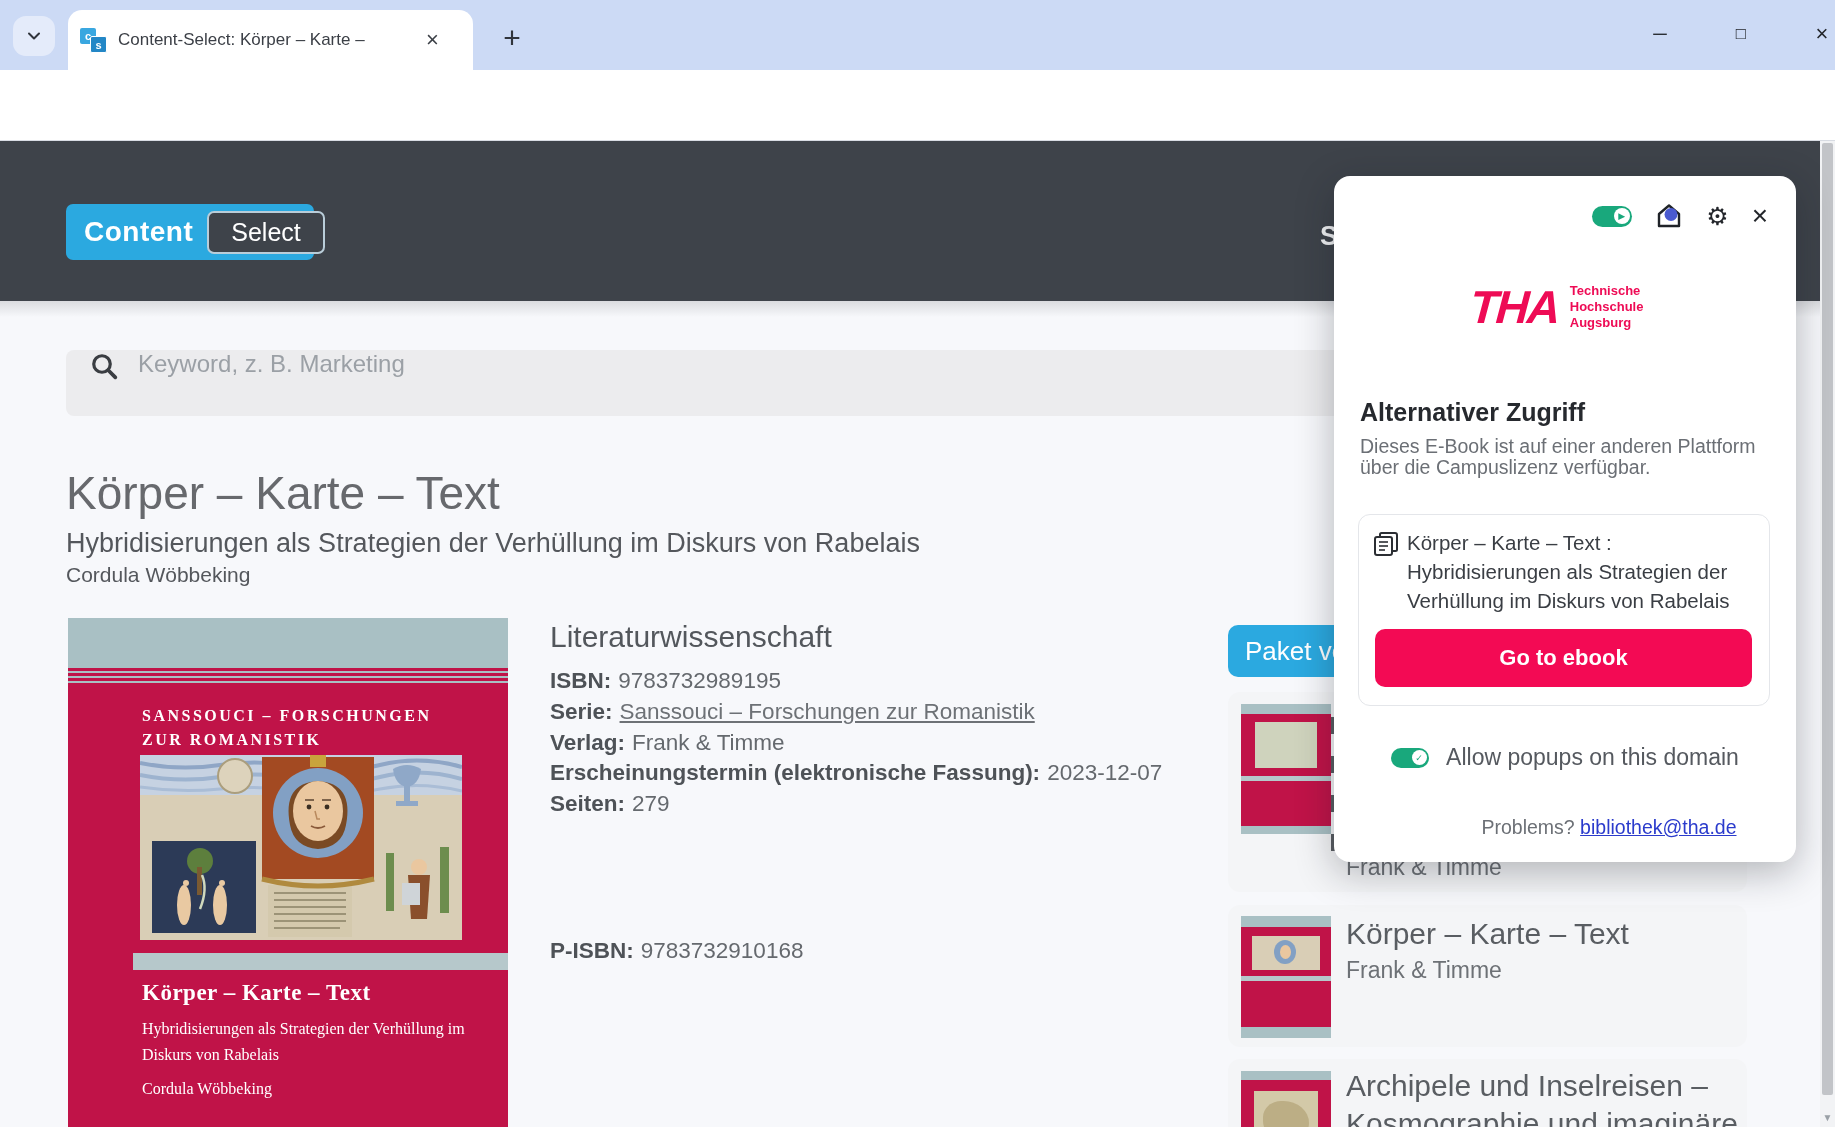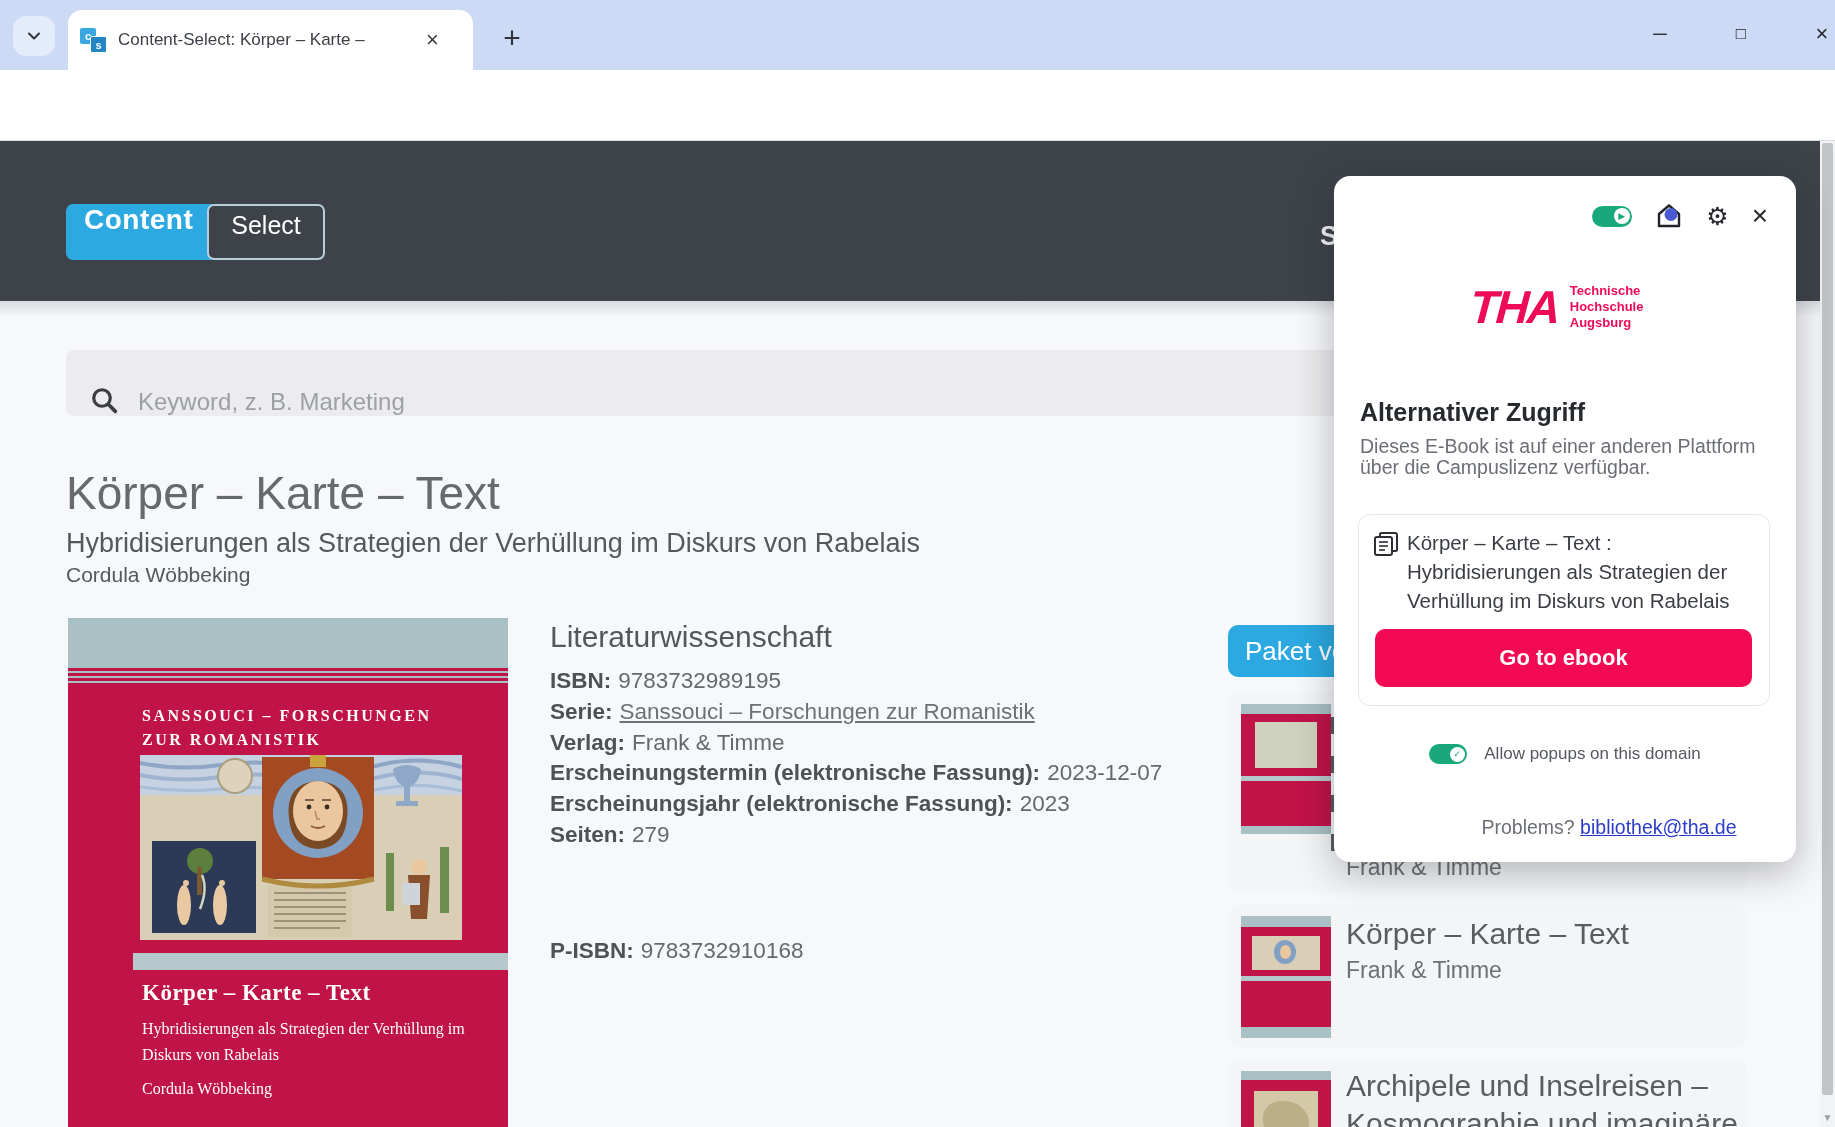--- a/index.html
+++ b/index.html
@@ -44,28 +44,28 @@
   .avatar{left:1684px;top:92px;width:38px;height:38px;border-radius:50%;background:#c9ddfb;
     display:flex;align-items:center;justify-content:center;}
   .kebab{left:1744px;top:90px;width:32px;height:42px;display:flex;align-items:center;
     justify-content:center;font-size:24px;color:#3c4043;}
 
   
   .site-header{left:0;top:141px;width:1835px;height:160px;background:#3e434a;}
   .header-shadow{left:0;top:301px;width:1835px;height:16px;
     background:linear-gradient(180deg,rgba(40,44,52,.14),rgba(40,44,52,0));}
   .cs-logo{left:66px;top:204px;width:248px;height:56px;background:#2ba9e0;border-radius:7px;
-    display:flex;padding:0 6px 0 18px;box-sizing:border-box;}
+    display:flex;align-items:center;padding:0 6px 0 18px;box-sizing:border-box;}
   .cs-content{color:#fff;font-weight:bold;font-size:28px;letter-spacing:.5px;}
   .cs-select-box{margin-left:14px;background:#3e434a;border:2px solid #b9cdd9;border-radius:7px;
     padding:5px 22px;color:#fff;font-size:25px;}
   .partial-nav{left:1320px;top:221px;color:#f2f3f5;font-size:27px;font-weight:600;}
 
   .searchbar{left:66px;top:350px;width:1702px;height:66px;background:#ececee;border-radius:8px;
-    display:flex;align-items:flex-end;padding:0 22px;box-sizing:border-box;}
+    display:flex;align-items:flex-start;padding:0 22px;box-sizing:border-box;}
   .search-ph{margin-left:18px;font-size:24px;color:#9ba0a6;}
 
   .page-title{left:66px;top:466px;font-size:46px;color:#67696d;font-weight:400;}
   .page-subtitle{left:66px;top:528px;font-size:27px;color:#54575c;}
   .page-author{left:66px;top:563px;font-size:21px;color:#54575c;}
 
   
   .cover{left:68px;top:618px;width:440px;height:509px;overflow:hidden;background:#c01348;}
   .cover-top{position:absolute;left:0;top:0;width:440px;height:50px;background:#a9c0c4;}
   .cover-stripes{position:absolute;left:0;top:50px;width:440px;height:18px;
@@ -134,21 +134,21 @@
   .pp-card{position:absolute;left:24px;top:338px;width:412px;height:192px;
     border:1.5px solid #e4e6ea;border-radius:12px;box-sizing:border-box;}
   .pp-card-title{position:absolute;left:48px;top:13px;width:344px;font-size:20.5px;
     line-height:29px;color:#3a3e44;}
   .pp-book-icon{position:absolute;left:14px;top:16px;}
   .go-btn{position:absolute;left:16px;top:114px;width:377px;height:58px;background:#f30a54;
     border-radius:10px;color:#fff;font-size:22px;font-weight:bold;display:flex;
     align-items:center;justify-content:center;}
   .allow-row{position:absolute;left:0;top:568px;width:462px;display:flex;align-items:center;
     justify-content:center;gap:17px;}
-  .allow-label{font-size:17px;color:#55595f;}
+  .allow-label{font-size:23px;color:#55595f;}
   .problems{position:absolute;left:0;top:640px;width:550px;text-align:center;
     font-size:19.5px;color:#6c7076;}
   .email-link{color:#2b3bcc;text-decoration:underline;}
 
   svg{display:block;}
 </style>
 </head>
 <body>
 
 <div class="screen">
@@ -312,21 +312,20 @@
     <div class="cover-sub">Hybridisierungen als Strategien der Verhüllung im Diskurs von Rabelais</div>
     <div class="cover-auth">Cordula Wöbbeking</div>
   </div>
 
   <div class="abs pi-head">Literaturwissenschaft</div>
   <div class="abs pi-rows">
     <div><span class="pi-label">ISBN:</span><span class="pi-value">9783732989195</span></div>
     <div><span class="pi-label">Serie:</span><span class="pi-value pi-link">Sanssouci – Forschungen zur Romanistik</span></div>
     <div><span class="pi-label">Verlag:</span><span class="pi-value">Frank &amp; Timme</span></div>
     <div><span class="pi-label">Erscheinungstermin (elektronische Fassung):</span><span class="pi-value">2023-12-07</span></div>
-    <div><span class="pi-label">Erscheinungsjahr (elektronische Fassung):</span><span class="pi-value">2023</span></div>
     <div><span class="pi-label">Seiten:</span><span class="pi-value">279</span></div>
   </div>
   <div class="abs pi-isbn">
     <span class="pi-label">P-ISBN:</span><span class="pi-value">9783732910168</span>
   </div>
 
   <div class="abs more-btn">Paket vo</div>
 
   <div class="abs card card1">
     <div class="thumb" style="top:12px;height:130px;">

